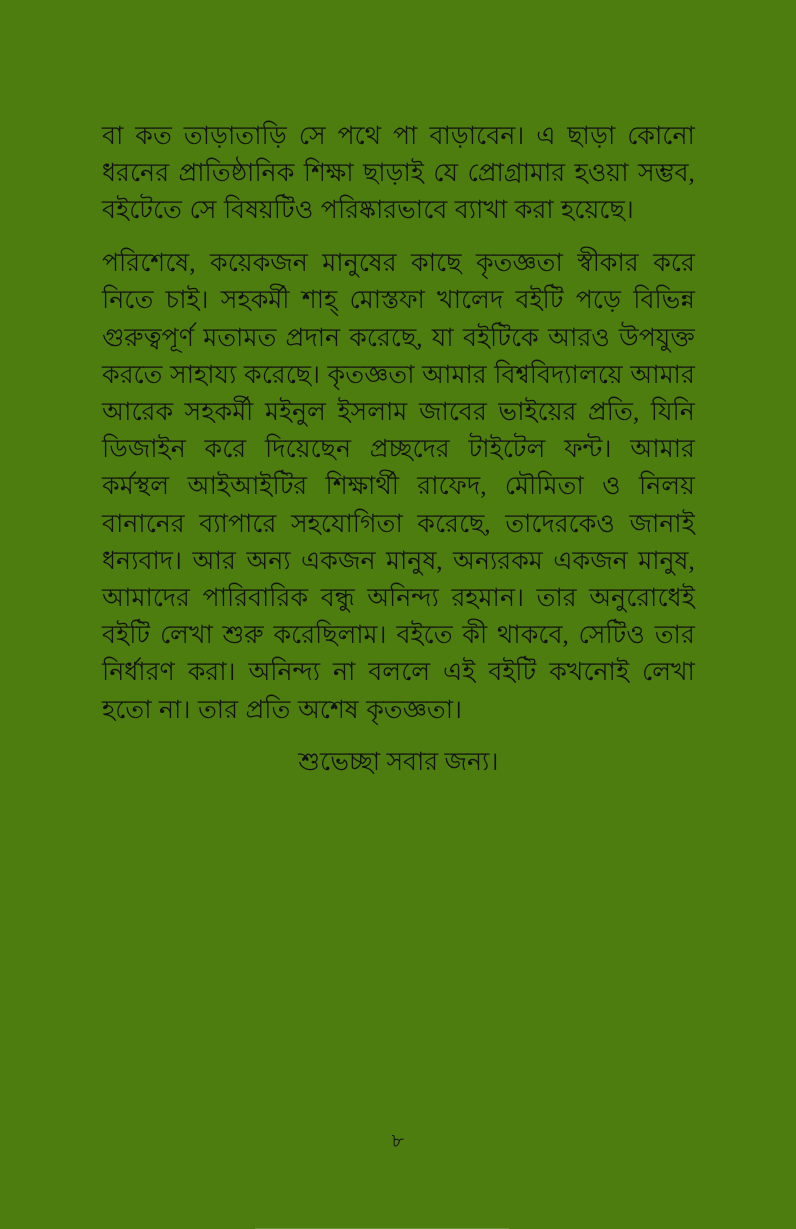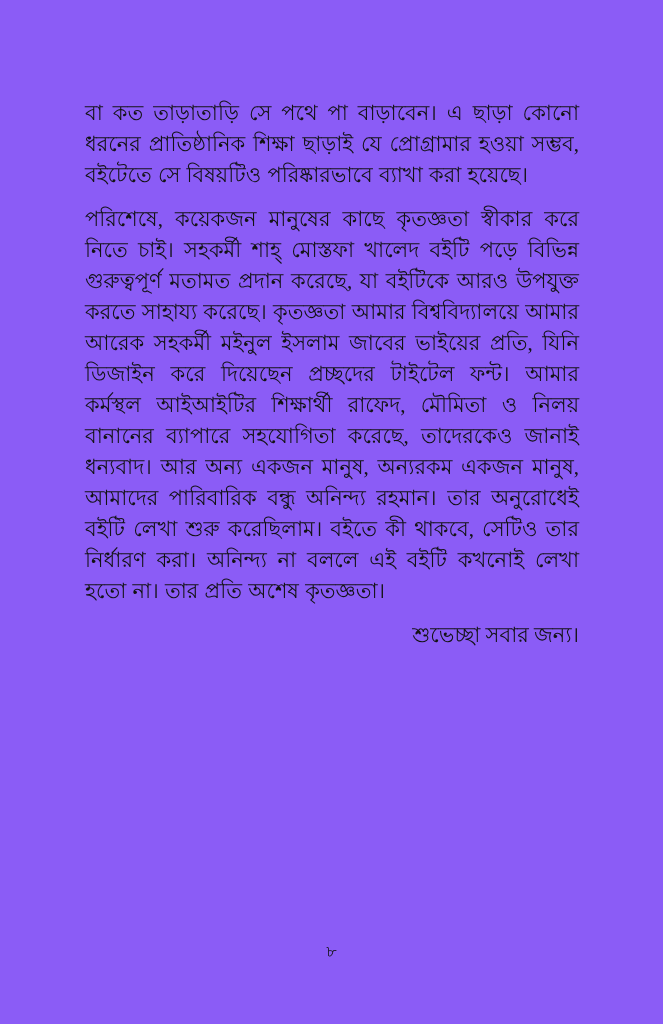--- a/index.html
+++ b/index.html
@@ -14,40 +14,40 @@
     font-family: "Liberation Serif", "DejaVu Serif", serif;
     color: #121212;
     overflow: hidden;
   }
   .page {
     position: absolute;
     left: 0;
     top: 0;
     width: 663px;
     height: 1024px;
-    background: #8b5cf6;
+    background: #4d7c0f;
   }
   .content {
     position: absolute;
     left: 85px;
     top: 98px;
     width: 494px;
   }
   p.body-para {
     font-size: 21px;
     line-height: 31px;
     text-align: justify;
     text-justify: inter-word;
     margin: 0 0 13px 0;
     word-spacing: 1px;
   }
   p.closing {
     font-size: 21px;
     line-height: 31px;
-    text-align: right;
+    text-align: center;
     margin: 0 0 13px 0;
   }
   .signature {
     margin-top: 14px;
     font-size: 21px;
     line-height: 32px;
   }
   .sig-name {
     font-weight: 700;
   }

